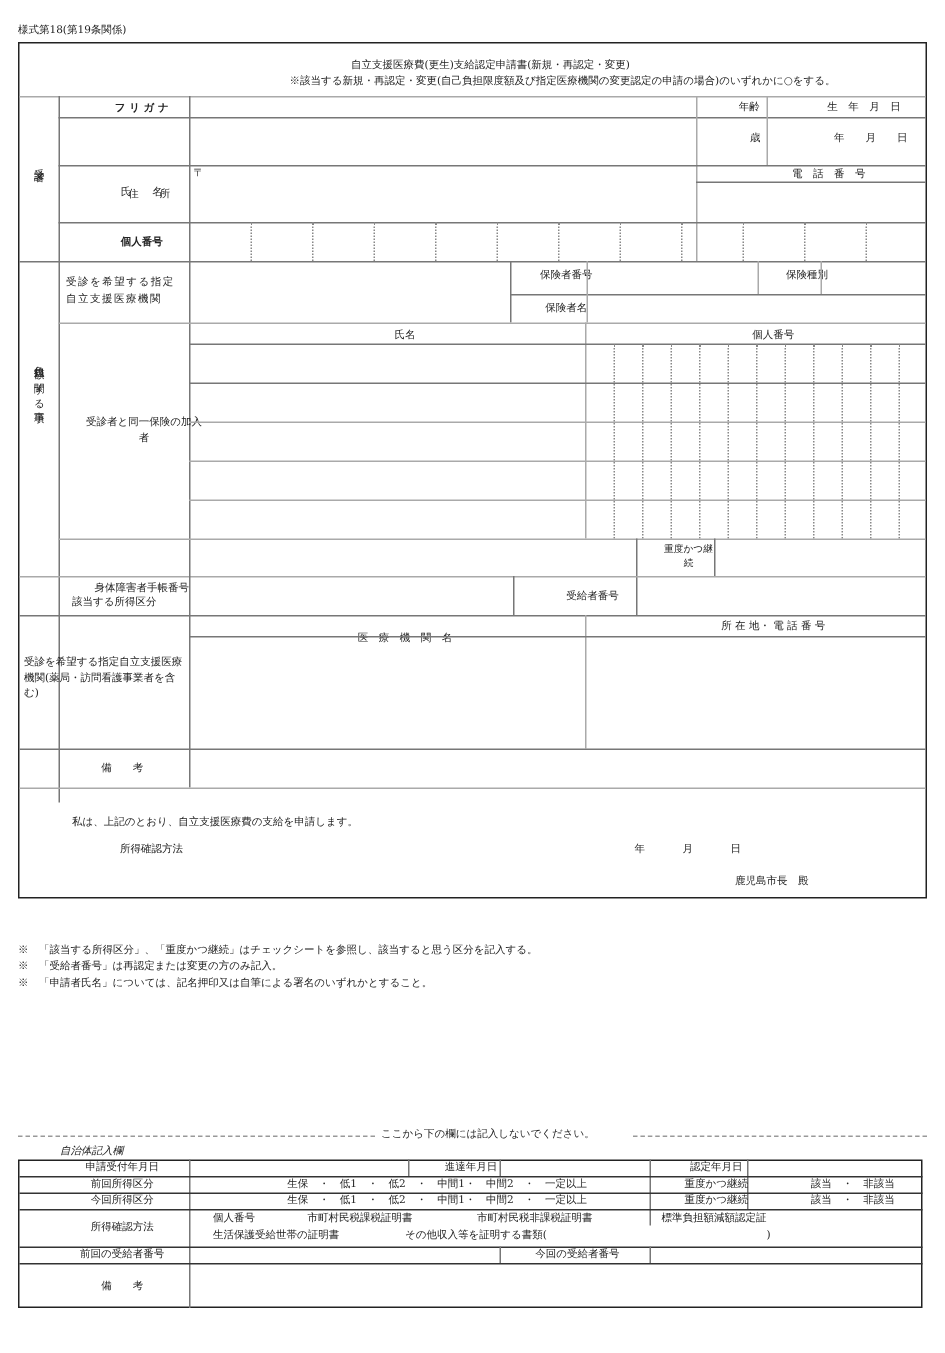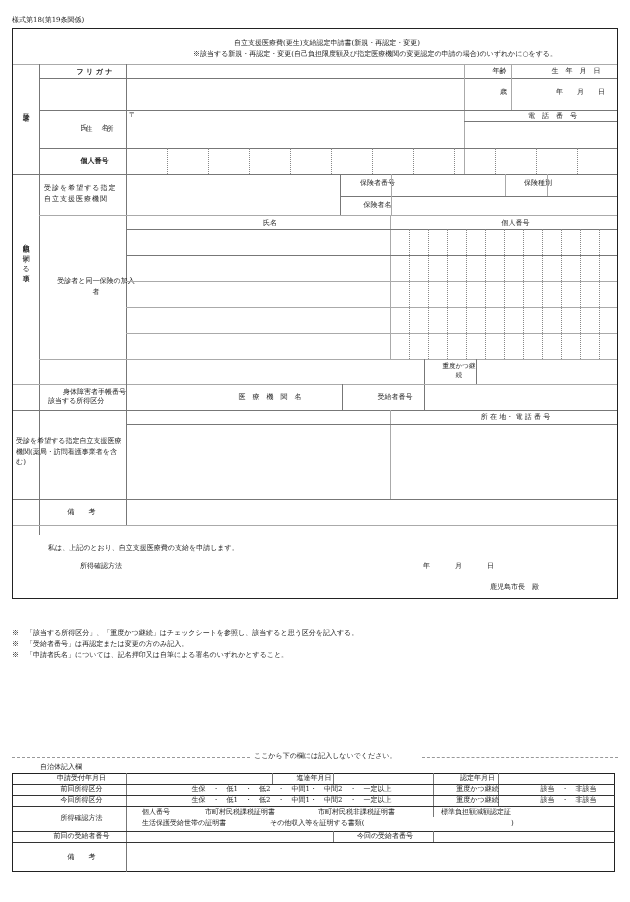--- a/index.html
+++ b/index.html
@@ -134,21 +134,21 @@
 <div class="wrap c" style="left:39px;top:387px;width:87px;line-height:1.6;">身体障害者手帳番号</div>
 <div class="vl" style="left:126px;top:384px;height:26px;"></div>
 <div class="field" style="left:127px;top:385px;width:214px;height:25px;"></div>
 <div class="vl" style="left:342px;top:384px;height:26px;"></div>
 <div class="t c" style="left:342px;width:82px;top:394px;">受給者番号</div>
 <div class="field" style="left:425px;top:385px;width:192px;height:25px;"></div>
 <div class="hl" style="left:13px;width:604px;top:410px;"></div>
 
 <div class="wrap" style="left:16px;top:436px;width:108px;">受診を希望する指定自立支援医療機関(薬局・訪問看護事業者を含む)</div>
 <div class="vl" style="left:126px;top:410px;height:115px;"></div>
-<div class="t c" style="left:126px;width:264px;top:394px;">医　療　機　関　名</div>
+<div class="t c" style="left:126px;width:264px;top:422px;">医　療　機　関　名</div>
 <div class="vl l" style="left:390px;top:410px;height:89px;"></div>
 <div class="t c" style="left:390px;width:227px;top:414px;">所 在 地・ 電 話 番 号</div>
 <div class="hl" style="left:126px;width:491px;top:424px;"></div>
 <div class="field" style="left:127px;top:425px;width:262px;height:74px;"></div>
 <div class="field" style="left:391px;top:425px;width:226px;height:74px;"></div>
 <div class="hl" style="left:13px;width:604px;top:499px;"></div>
 
 <div class="t c" style="left:13px;width:113px;top:509px;">備　　考</div>
 <div class="field" style="left:127px;top:500px;width:490px;height:25px;"></div>
 <div class="hl l" style="left:13px;width:604px;top:525px;"></div>
@@ -162,21 +162,21 @@
 <div class="t" style="left:490px;top:584px;">鹿児島市長　殿</div>
 
 <div class="t" style="left:12px;top:630px;">※　「該当する所得区分」、「重度かつ継続」はチェックシートを参照し、該当すると思う区分を記入する。</div>
 <div class="t" style="left:12px;top:641px;">※　「受給者番号」は再認定または変更の方のみ記入。</div>
 <div class="t" style="left:12px;top:652px;">※　「申請者氏名」については、記名押印又は自筆による署名のいずれかとすること。</div>
 
 <div class="abs" style="left:12px;top:757px;width:238px;border-top:1px dashed #999;"></div>
 <div class="t" style="left:254px;top:753px;">ここから下の欄には記入しないでください。</div>
 <div class="abs" style="left:422px;top:757px;width:196px;border-top:1px dashed #999;"></div>
 
-<div class="t" style="left:40px;top:764px;">自治体記入欄</div>
+<div class="t" style="left:40px;top:764px;font-style:italic;">自治体記入欄</div>
 <div class="frame" style="left:12px;top:773px;width:603px;height:99px;"></div>
 <div class="vl" style="left:126px;top:773px;height:99px;"></div>
 
 <div class="t c" style="left:13px;width:113px;top:775px;">申請受付年月日</div>
 <div class="field" style="left:127px;top:774px;width:144px;height:9px;"></div>
 <div class="vl" style="left:272px;top:773px;height:11px;"></div>
 <div class="t c" style="left:272px;width:60px;top:775px;">進達年月日</div>
 <div class="vl" style="left:333px;top:773px;height:11px;"></div>
 <div class="field" style="left:334px;top:774px;width:98px;height:9px;"></div>
 <div class="vl" style="left:433px;top:773px;height:44px;"></div>

